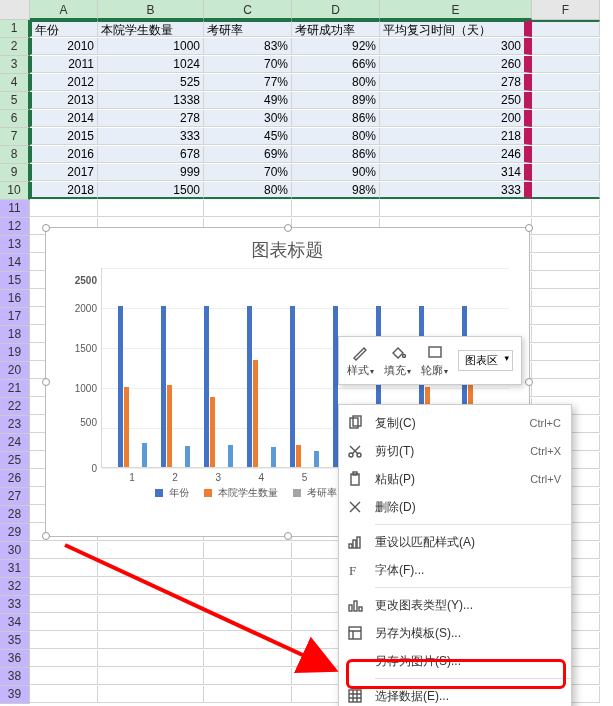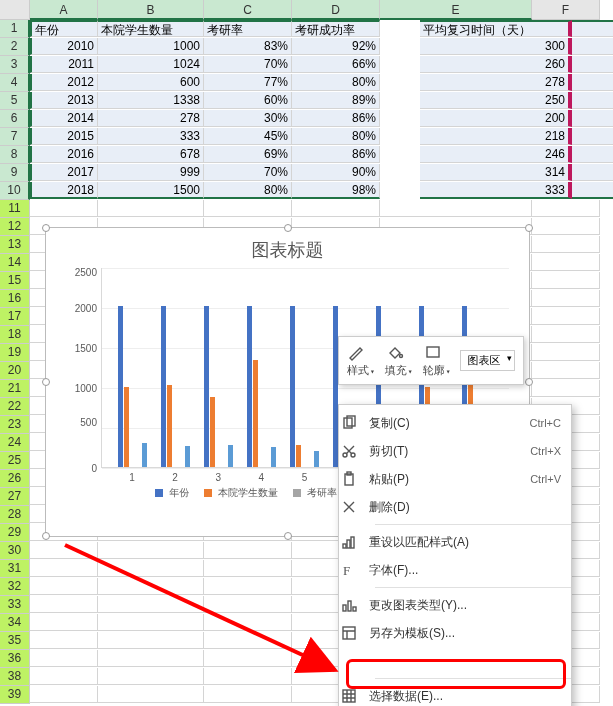--- a/index.html
+++ b/index.html
@@ -8,30 +8,30 @@
 
 .sheet { position: absolute; top: 0; left: 0; }
 .col-headers { display: flex; }
 .row-header-corner { width: 30px; height: 20px; background: #e6e6e6; border: 1px solid #ccc; border-top: none; border-left: none; }
 .col-header { height: 20px; background: #e6e6e6; border: 1px solid #ccc; border-top: none; border-left: none; text-align: center; line-height: 20px; color: #333; }
 .col-header.sel { background: #c9e8d0; border-bottom: 2px solid #217346; }
 .col-A { width: 68px; } .col-B { width: 106px; } .col-C { width: 88px; } .col-D { width: 88px; } .col-E { width: 152px; } .col-F { width: 68px; }
 
 .rows { }
 .row { display: flex; }
-.row-header { width: 30px; background: #bef264; border: 1px solid #ccc; border-top: none; border-left: none; text-align: center; line-height: 17px; color: #333; }
+.row-header { width: 30px; background: #c4b5fd; border: 1px solid #ccc; border-top: none; border-left: none; text-align: center; line-height: 17px; color: #333; }
 .row-header.sel { background: #c9e8d0; border-right: 2px solid #217346; }
 .cell { height: 17px; border: 1px solid #d4d4d4; border-top: none; border-left: none; padding: 0 3px; line-height: 17px; background: #fff; }
 .cell.hdr { font-weight: normal; text-align: left; }
 .cell.num { text-align: right; }
 .row.selected .cell { background: #e8eef7; }
 .row.sel-top .cell { border-top: 2px solid #217346; }
 .row.sel-bot .cell { border-bottom: 2px solid #217346; }
 .cell.sel-left { border-left: 2px solid #217346; }
-.cell.sel-right { border-right: 4px solid #be185d; margin-left: 40px; }
+.cell.sel-right { border-right: 8px solid #be185d; }
 
 
 .chart-box { position: absolute; left: 45px; top: 227px; width: 485px; height: 310px; border: 1px solid #bbb; background: #fff; }
 .chart-box .handle { position: absolute; width: 8px; height: 8px; background: #fff; border: 1px solid #999; border-radius: 50%; }
 .h-tl { left: -4px; top: -4px; } .h-tr { right: -4px; top: -4px; } .h-bl { left: -4px; bottom: -4px; } .h-br { right: -4px; bottom: -4px; }
 .h-tc { left: 50%; top: -4px; margin-left: -4px; } .h-bc { left: 50%; bottom: -4px; margin-left: -4px; }
 .h-lc { left: -4px; top: 50%; margin-top: -4px; } .h-rc { right: -4px; top: 50%; margin-top: -4px; }
 
 .chart-title { text-align: center; font-size: 18px; color: #595959; padding: 10px 0 6px; }
 .plot { position: relative; margin: 0 20px 0 55px; height: 200px; border-left: 1px solid #d9d9d9; border-bottom: 1px solid #d9d9d9; }
@@ -40,29 +40,29 @@
 .bars-group { position: absolute; bottom: 0; width: 40px; display: flex; align-items: flex-end; justify-content: center; gap: 1px; }
 .bar { width: 5px; }
 .s0 { background: #4472c4; } .s1 { background: #ed7d31; } .s2 { background: #a5a5a5; } .s3 { background: #ffc000; } .s4 { background: #5b9bd5; }
 .xtick { position: absolute; bottom: -16px; font-size: 10px; color: #595959; text-align: center; width: 40px; }
 .legend { text-align: center; padding: 18px 0 6px; font-size: 10px; color: #595959; }
 .legend span { margin: 0 4px; }
 .sw { display: inline-block; width: 8px; height: 8px; vertical-align: middle; margin-right: 2px; }
 
 
 .mini-toolbar { position: absolute; left: 338px; top: 336px; background: #fff; border: 1px solid #ccc; box-shadow: 2px 2px 6px rgba(0,0,0,0.2); padding: 6px 8px; display: flex; align-items: center; gap: 10px; }
-.mini-item { display: flex; flex-direction: column; font-size: 11px; color: #444; cursor: pointer; font-family: Liberation Mono, monospace; }
+.mini-item { display: flex; flex-direction: column; align-items: center; font-size: 11px; color: #444; cursor: pointer; }
 .mini-icon { width: 20px; height: 18px; margin-bottom: 2px; }
 .mini-dropdown { font-size: 8px; margin-left: 1px; }
 .chart-area-dd { border: 1px solid #ccc; padding: 2px 14px 2px 6px; font-size: 11px; position: relative; }
 .chart-area-dd::after { content: "▾"; position: absolute; right: 3px; font-size: 9px; }
 
 
 .ctx { position: absolute; left: 338px; top: 404px; width: 234px; background: #fff; border: 1px solid #ccc; box-shadow: 3px 3px 8px rgba(0,0,0,0.25); padding: 4px 0; }
-.ctx-item { display: flex; align-items: center; height: 28px; padding: 0 10px 0 0; cursor: pointer; position: relative; }
+.ctx-item { display: flex; align-items: center; height: 28px; padding: 0 10px 0 6px; cursor: pointer; position: relative; }
 .ctx-icon { width: 20px; height: 18px; margin-right: 10px; display: flex; align-items: center; justify-content: center; }
 .ctx-label { flex: 1; font-size: 12px; color: #333; }
 .ctx-shortcut { font-size: 11px; color: #666; }
 .ctx-sep { height: 1px; background: #e0e0e0; margin: 3px 0 3px 36px; }
 .ctx-highlight { position: absolute; left: 346px; top: 659px; width: 220px; height: 30px; border: 3px solid #ff0000; border-radius: 6px; pointer-events: none; }
 
 
 .arrow-svg { position: absolute; left: 60px; top: 540px; pointer-events: none; }
 
 svg.icon path, svg.icon rect, svg.icon line, svg.icon circle { stroke: #555; stroke-width: 1.4; fill: none; }
@@ -104,31 +104,31 @@
         <div class="cell col-A num sel-left">2011</div>
         <div class="cell col-B num">1024</div>
         <div class="cell col-C num">70%</div>
         <div class="cell col-D num">66%</div>
         <div class="cell col-E num sel-right">260</div>
         <div class="cell col-F"></div>
       </div>
       <div class="row selected">
         <div class="row-header sel">4</div>
         <div class="cell col-A num sel-left">2012</div>
-        <div class="cell col-B num">600</div>
+        <div class="cell col-B num">525</div>
         <div class="cell col-C num">77%</div>
         <div class="cell col-D num">80%</div>
         <div class="cell col-E num sel-right">278</div>
         <div class="cell col-F"></div>
       </div>
       <div class="row selected">
         <div class="row-header sel">5</div>
         <div class="cell col-A num sel-left">2013</div>
         <div class="cell col-B num">1338</div>
-        <div class="cell col-C num">60%</div>
+        <div class="cell col-C num">49%</div>
         <div class="cell col-D num">89%</div>
         <div class="cell col-E num sel-right">250</div>
         <div class="cell col-F"></div>
       </div>
       <div class="row selected">
         <div class="row-header sel">6</div>
         <div class="cell col-A num sel-left">2014</div>
         <div class="cell col-B num">278</div>
         <div class="cell col-C num">30%</div>
         <div class="cell col-D num">86%</div>
@@ -442,21 +442,21 @@
       <div class="ytick" style="top: 200px;">0</div>
       <div class="gridline" style="top: 160px;"></div>
       <div class="ytick" style="top: 154px;">500</div>
       <div class="gridline" style="top: 120px;"></div>
       <div class="ytick" style="top: 120px;">1000</div>
       <div class="gridline" style="top: 80px;"></div>
       <div class="ytick" style="top: 80px;">1500</div>
       <div class="gridline" style="top: 40px;"></div>
       <div class="ytick" style="top: 40px;">2000</div>
       <div class="gridline" style="top: 0px;"></div>
-      <div class="ytick" style="top: 4px;">2500</div>
+      <div class="ytick" style="top: 12px; font-weight: bold;">2500</div>
       <div class="bars-group" style="left: 10px;">
         <div class="bar s0" style="height: 160.8px;"></div>
         <div class="bar s1" style="height: 80px;"></div>
         <div class="bar s2" style="height: 0.0664px;"></div>
         <div class="bar s3" style="height: 0.0736px;"></div>
         <div class="bar s4" style="height: 24px;"></div>
       </div>
       <div class="xtick" style="left: 10px;">1</div>
       <div class="bars-group" style="left: 53.1111px;">
         <div class="bar s0" style="height: 160.88px;"></div>
@@ -624,20 +624,21 @@
     <span class="ctx-icon">
         <svg class="icon" width="16" height="16" viewBox="0 0 16 16">
           <rect x="2" y="2" width="12" height="12"></rect>
           <path d="M2 6 H14 M6 6 V14"></path>
         </svg>
       </span>
     <span class="ctx-label">另存为模板(S)...</span>
   </div>
   <div class="ctx-item">
     <span class="ctx-icon"></span>
+    <span class="ctx-label">另存为图片(S)...</span>
   </div>
   <div class="ctx-sep"></div>
   <div class="ctx-item">
     <span class="ctx-icon">
         <svg class="icon" width="16" height="16" viewBox="0 0 16 16">
           <rect x="2" y="2" width="12" height="12" stroke="#2a8"></rect>
           <path d="M2 6 H14 M2 10 H14 M6 2 V14 M10 2 V14" stroke="#2a8"></path>
         </svg>
       </span>
     <span class="ctx-label">选择数据(E)...</span>

